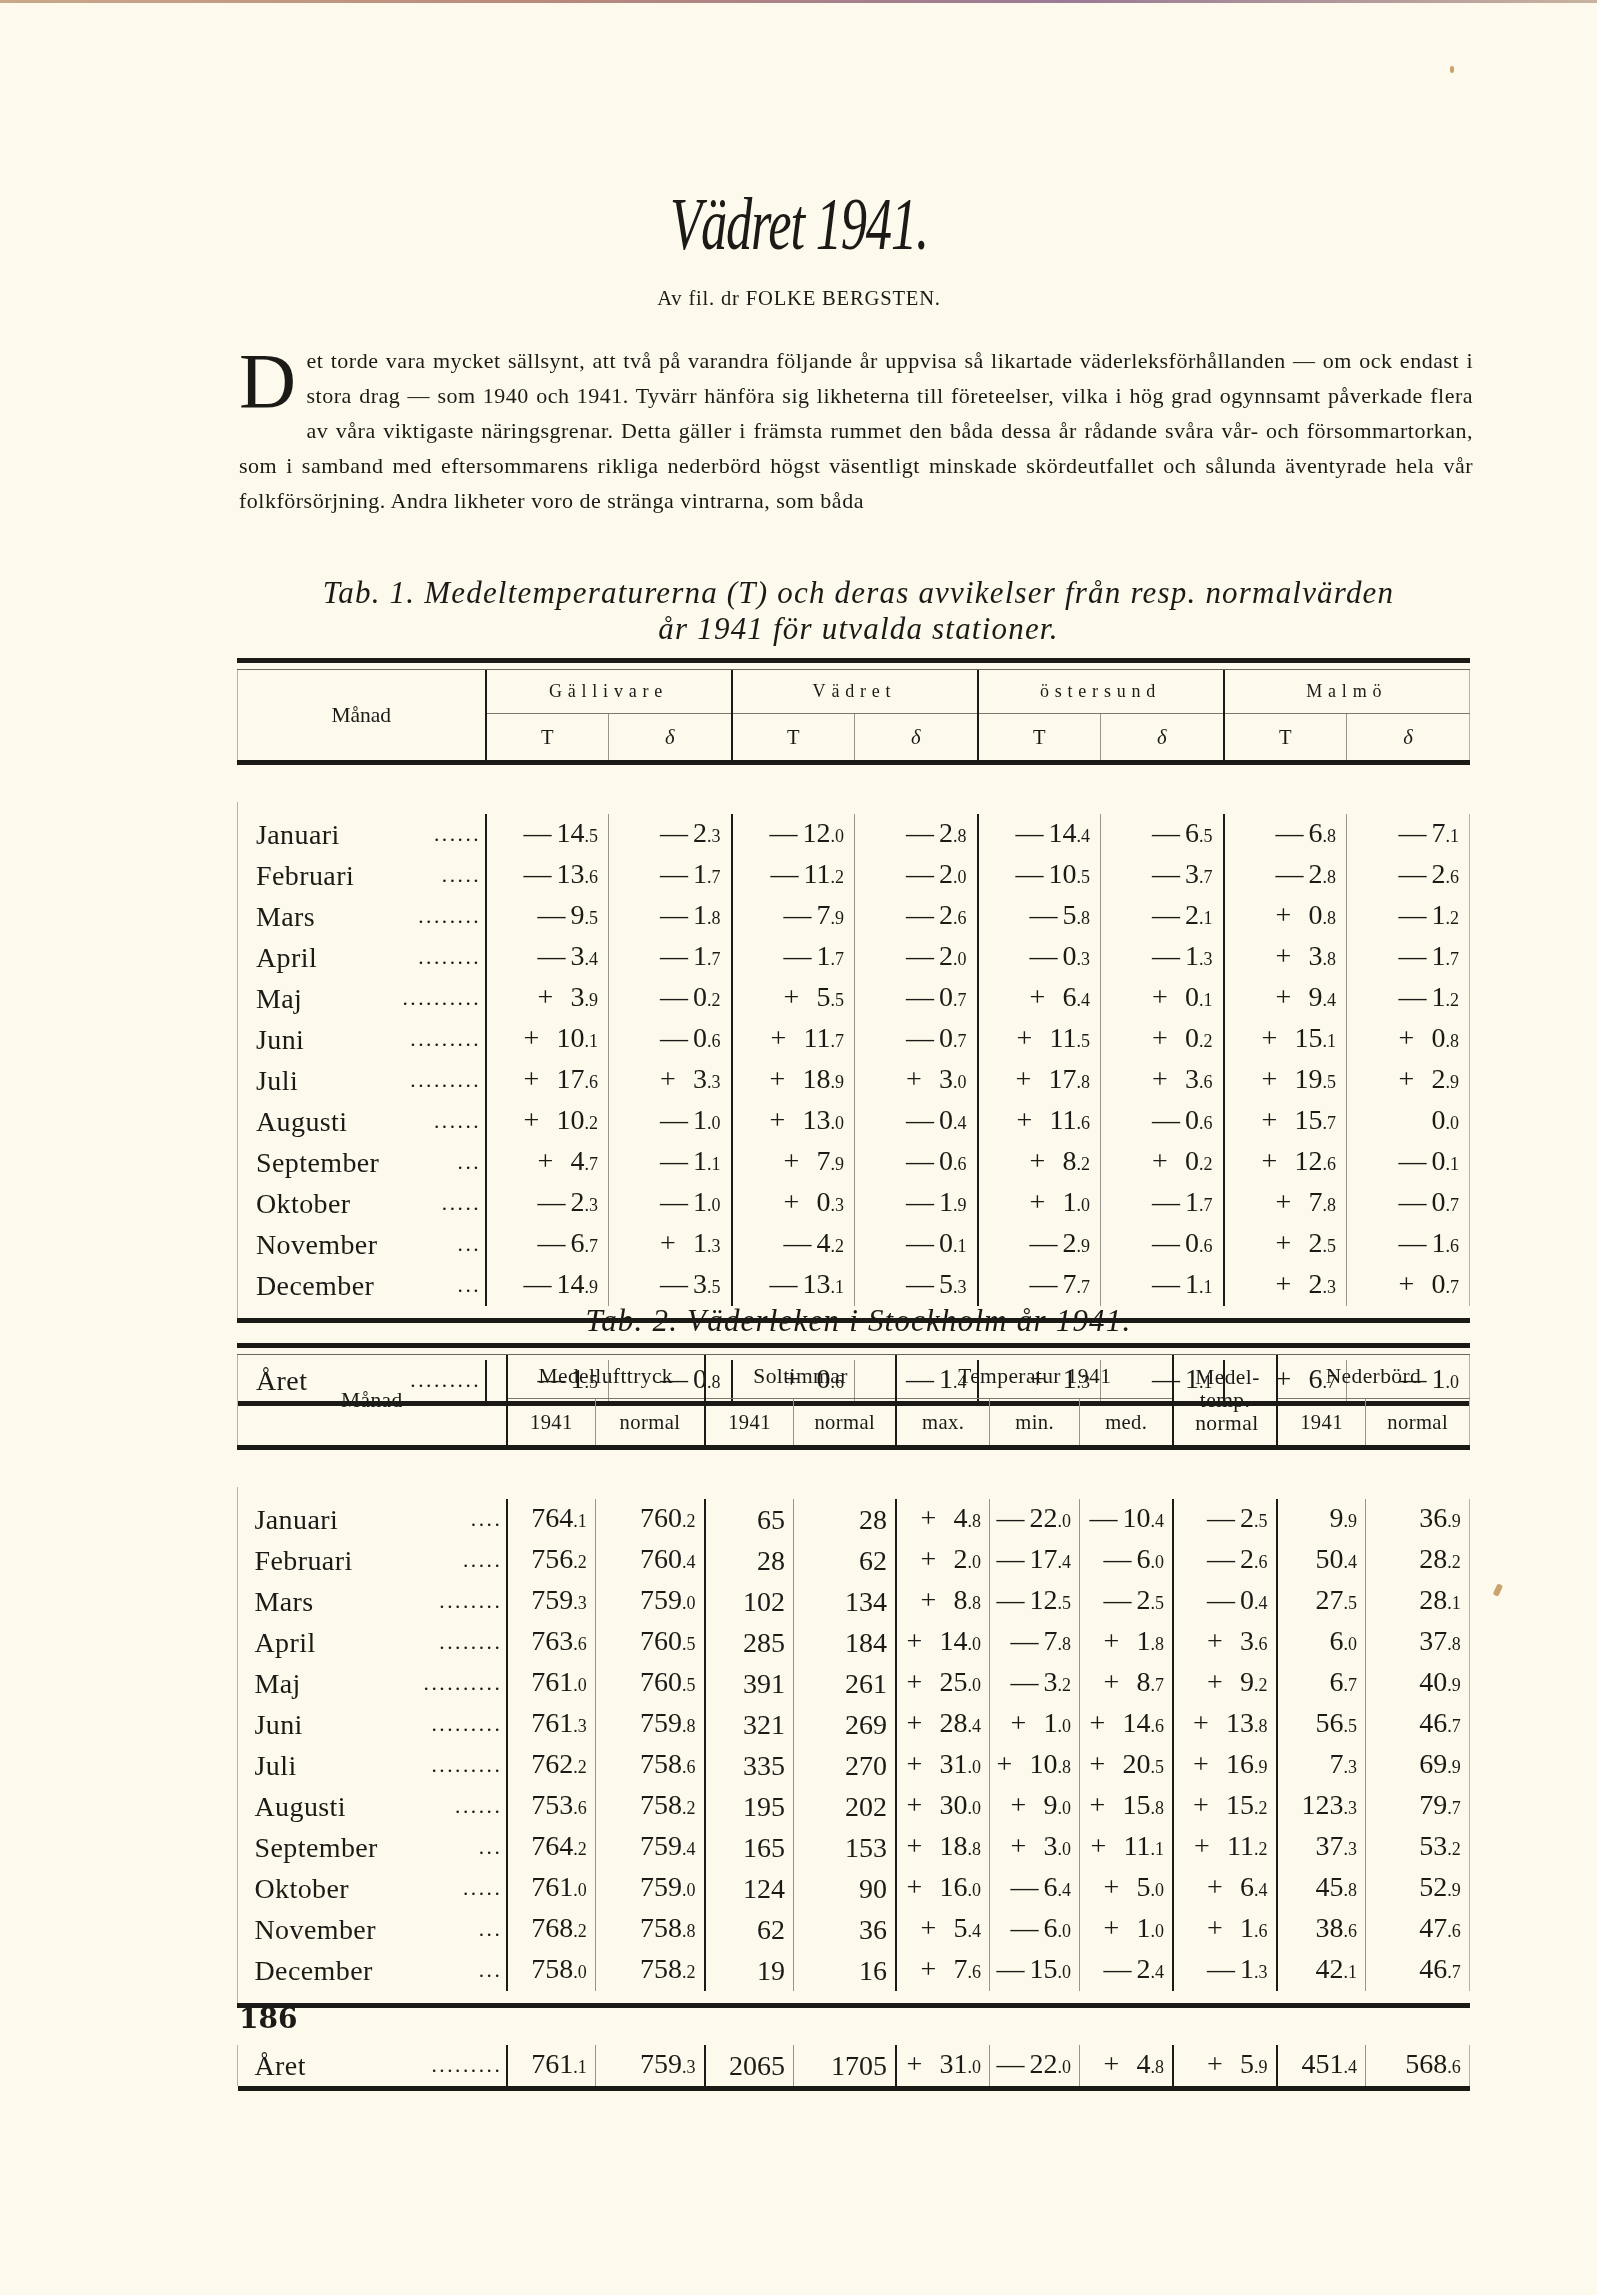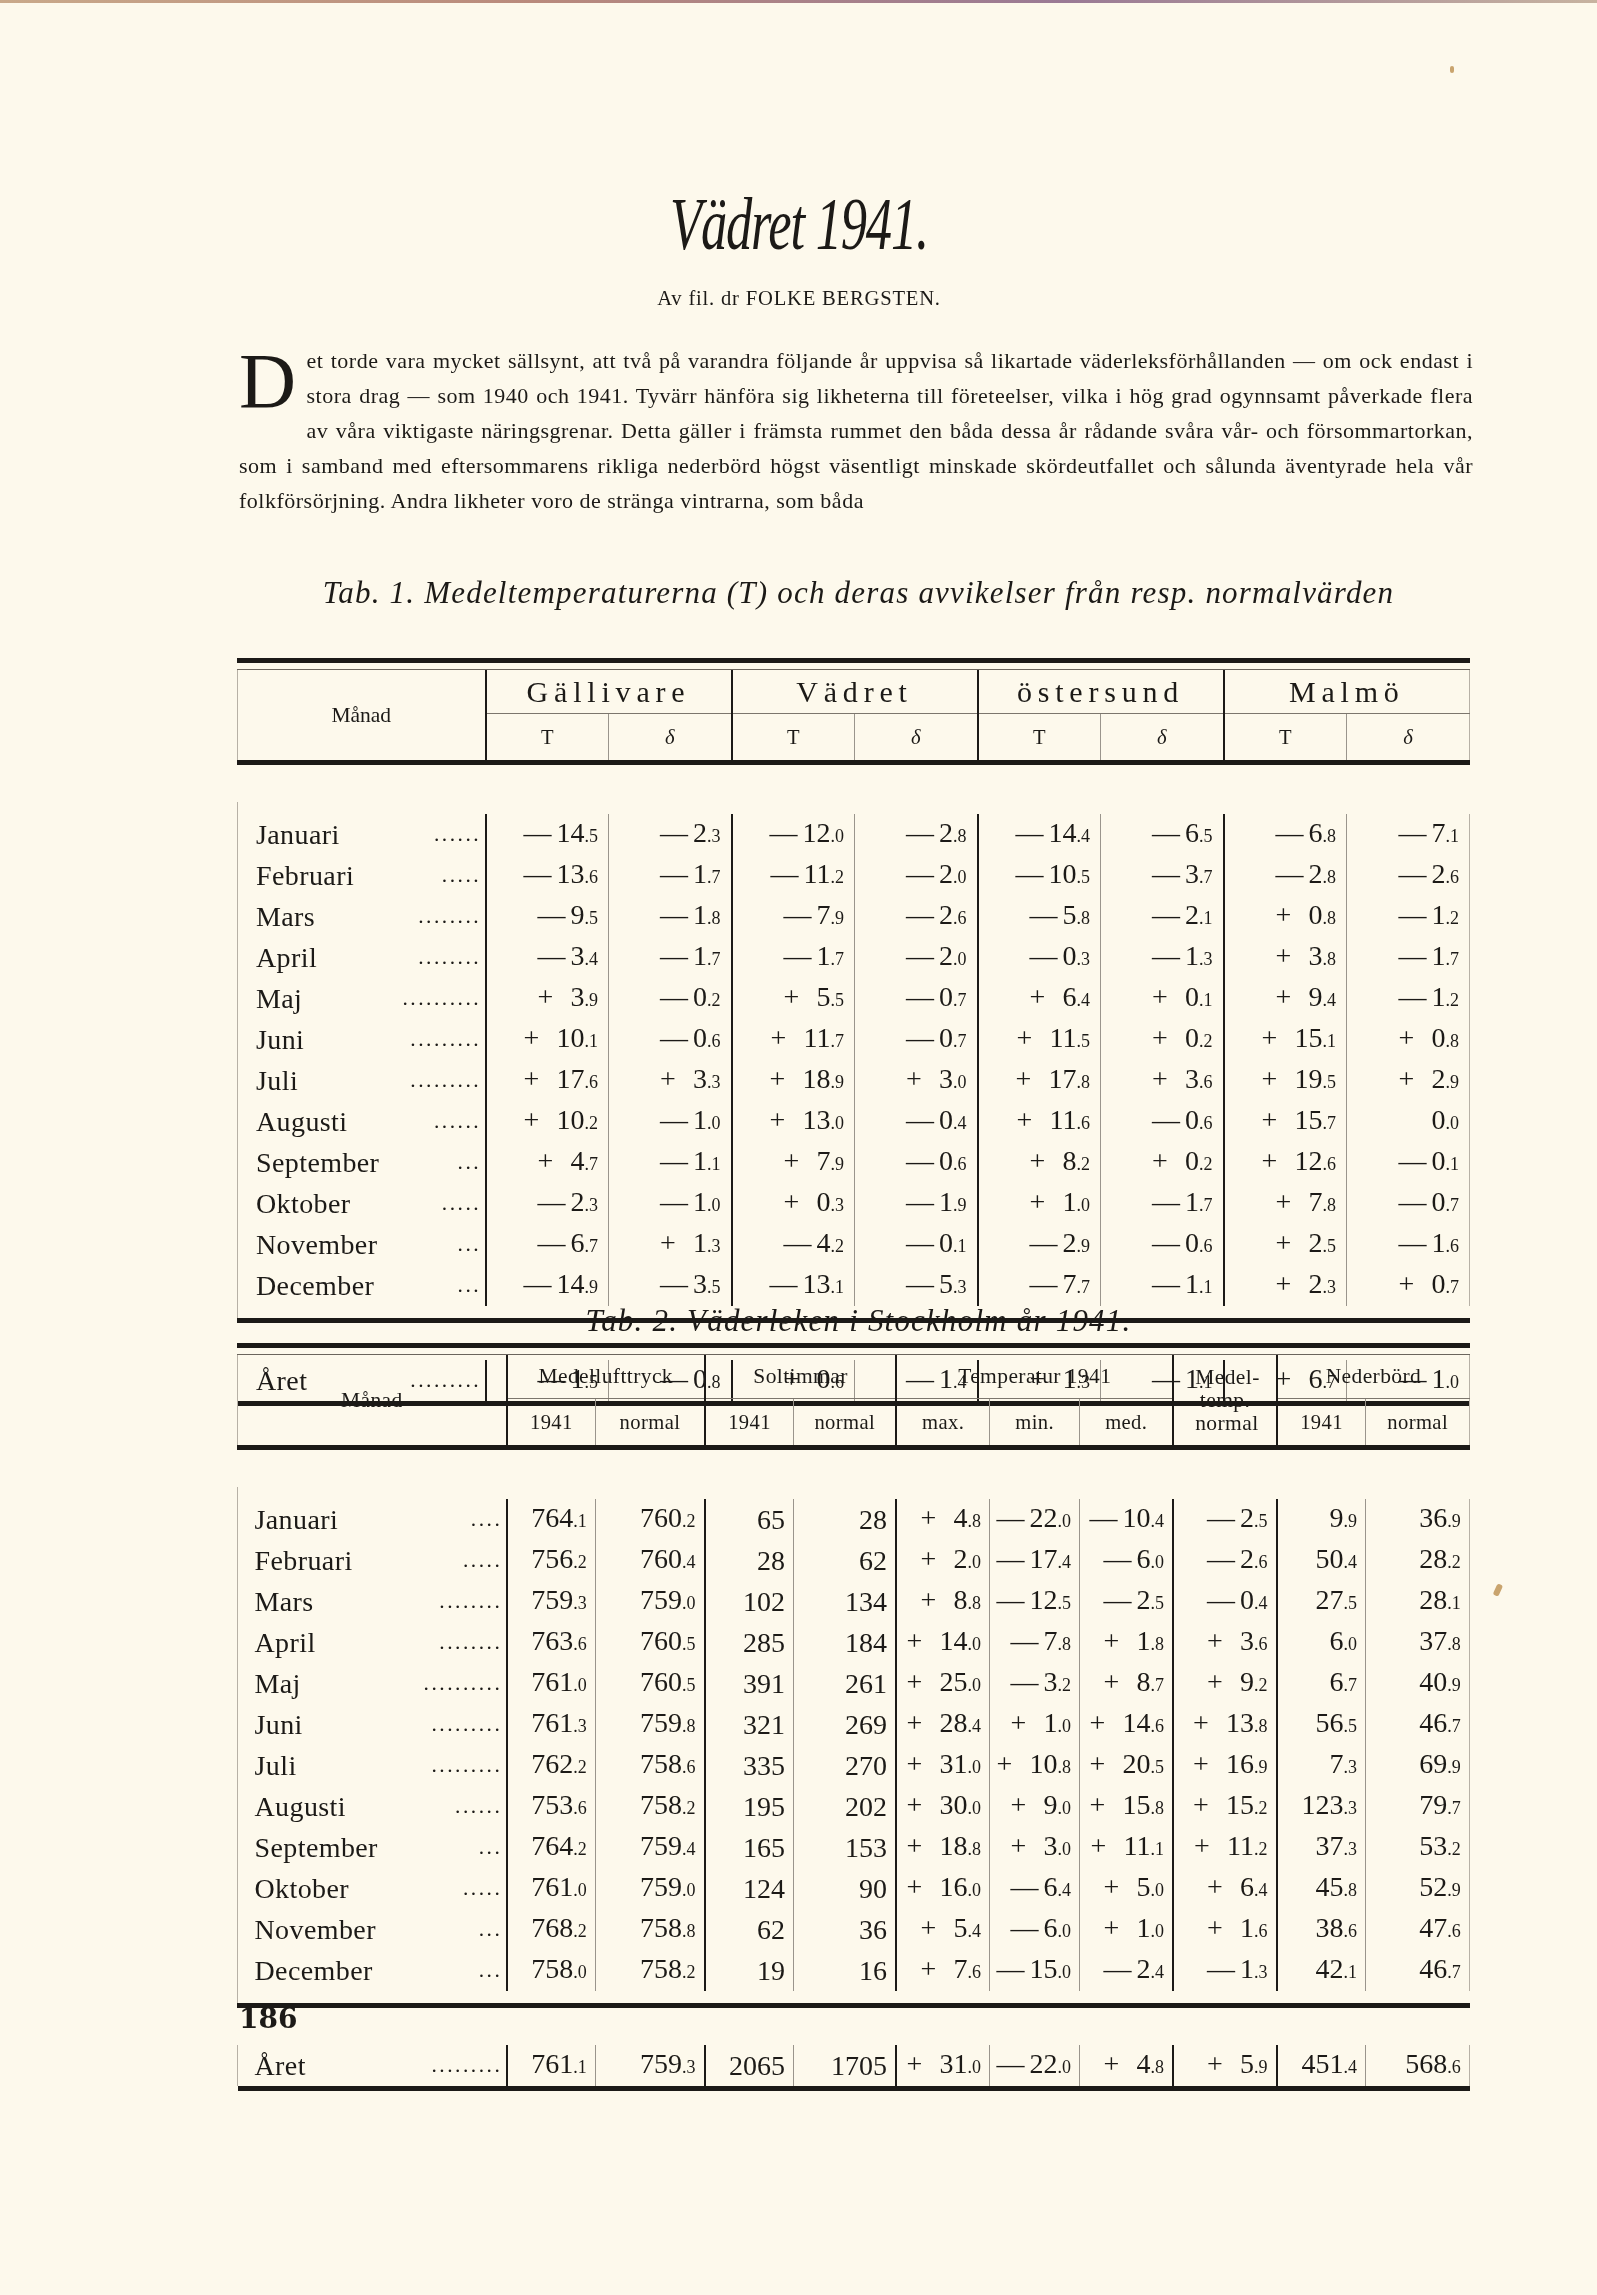--- a/index.html
+++ b/index.html
@@ -42,21 +42,21 @@
   .tbl-wrap { position: absolute; left: 237px; width: 1233px; }
   .tw1 { top: 658px; }
   .tw2 { top: 1343px; }
   .rule-thick { height: 5px; background: #1c1a17; }
   .rule-thin { height: 1.7px; background: #6b655d; margin-top: 5.8px; }
   table { border-collapse: collapse; width: 100%; table-layout: fixed;
     font-family: "Liberation Serif", serif; }
   td, th { padding: 0; font-weight: normal; }
   .hdr th { font-size: 21.5px; height: 43px; vertical-align: middle; letter-spacing: 1.7px; }
   .hdr .month-h { font-size: 21.5px; letter-spacing: 0; }
-  .t1 .hdr .station { letter-spacing: 5.8px; font-size: 30px; }
+  .t1 .hdr .station { letter-spacing: 5.8px; font-size: 18px; }
   .sub th { font-size: 20.6px; height: 46px; }
   .sep-row td { height: 0; border-top: 5px solid #1c1a17; }
   .body td { font-size: 28px; height: 37px; line-height: 37px; white-space: nowrap; }
   .body td.month { text-align: left; padding-left: 18px; letter-spacing: 0.4px; }
   .body td.num { text-align: right; padding-right: 10px; }
   .sign { display: inline-block; width: 33px; text-align: left; }
   .dec { font-size: 18px; }
   .vthick { border-left: 2.5px solid #1c1a17; }
   .vthin { border-left: 0.8px solid #9a958c; }
   .hline { border-bottom: 1.7px solid #7c766d; }
@@ -79,20 +79,21 @@
 
 <div class="topline"></div>
 
 <div class="title">Vädret 1941.</div>
 <div class="author">Av fil. dr FOLKE BERGSTEN.</div>
 
 <div class="intro"><span class="dropcap">D</span><span>et torde vara mycket sällsynt, att två på varandra följande år uppvisa så likartade väderleksförhållanden — om ock endast i stora drag — som 1940 och 1941. Tyvärr hänföra sig likheterna till företeelser, vilka i hög grad ogynnsamt påverkade flera av våra viktigaste näringsgrenar. Detta gäller i främsta rummet den båda dessa år rådande svåra vår- och försommartorkan, som i samband med eftersommarens rikliga nederbörd högst väsentligt minskade skördeutfallet och sålunda äventyrade hela vår folkförsörjning. Andra likheter voro de stränga vintrarna, som båda</span></div>
 
 <div class="caption cap1">
   <div>Tab. 1. Medeltemperaturerna (T) och deras avvikelser från resp. normalvärden</div>
+  <div>år 1941 för utvalda stationer.</div>
 </div>
 
 <div class="tbl-wrap tw1">
   <div class="rule-thick"></div>
   <div class="rule-thin"></div>
   <table class="t1">
     <colgroup>
       <col style="width:248px">
         <col>
         <col>

